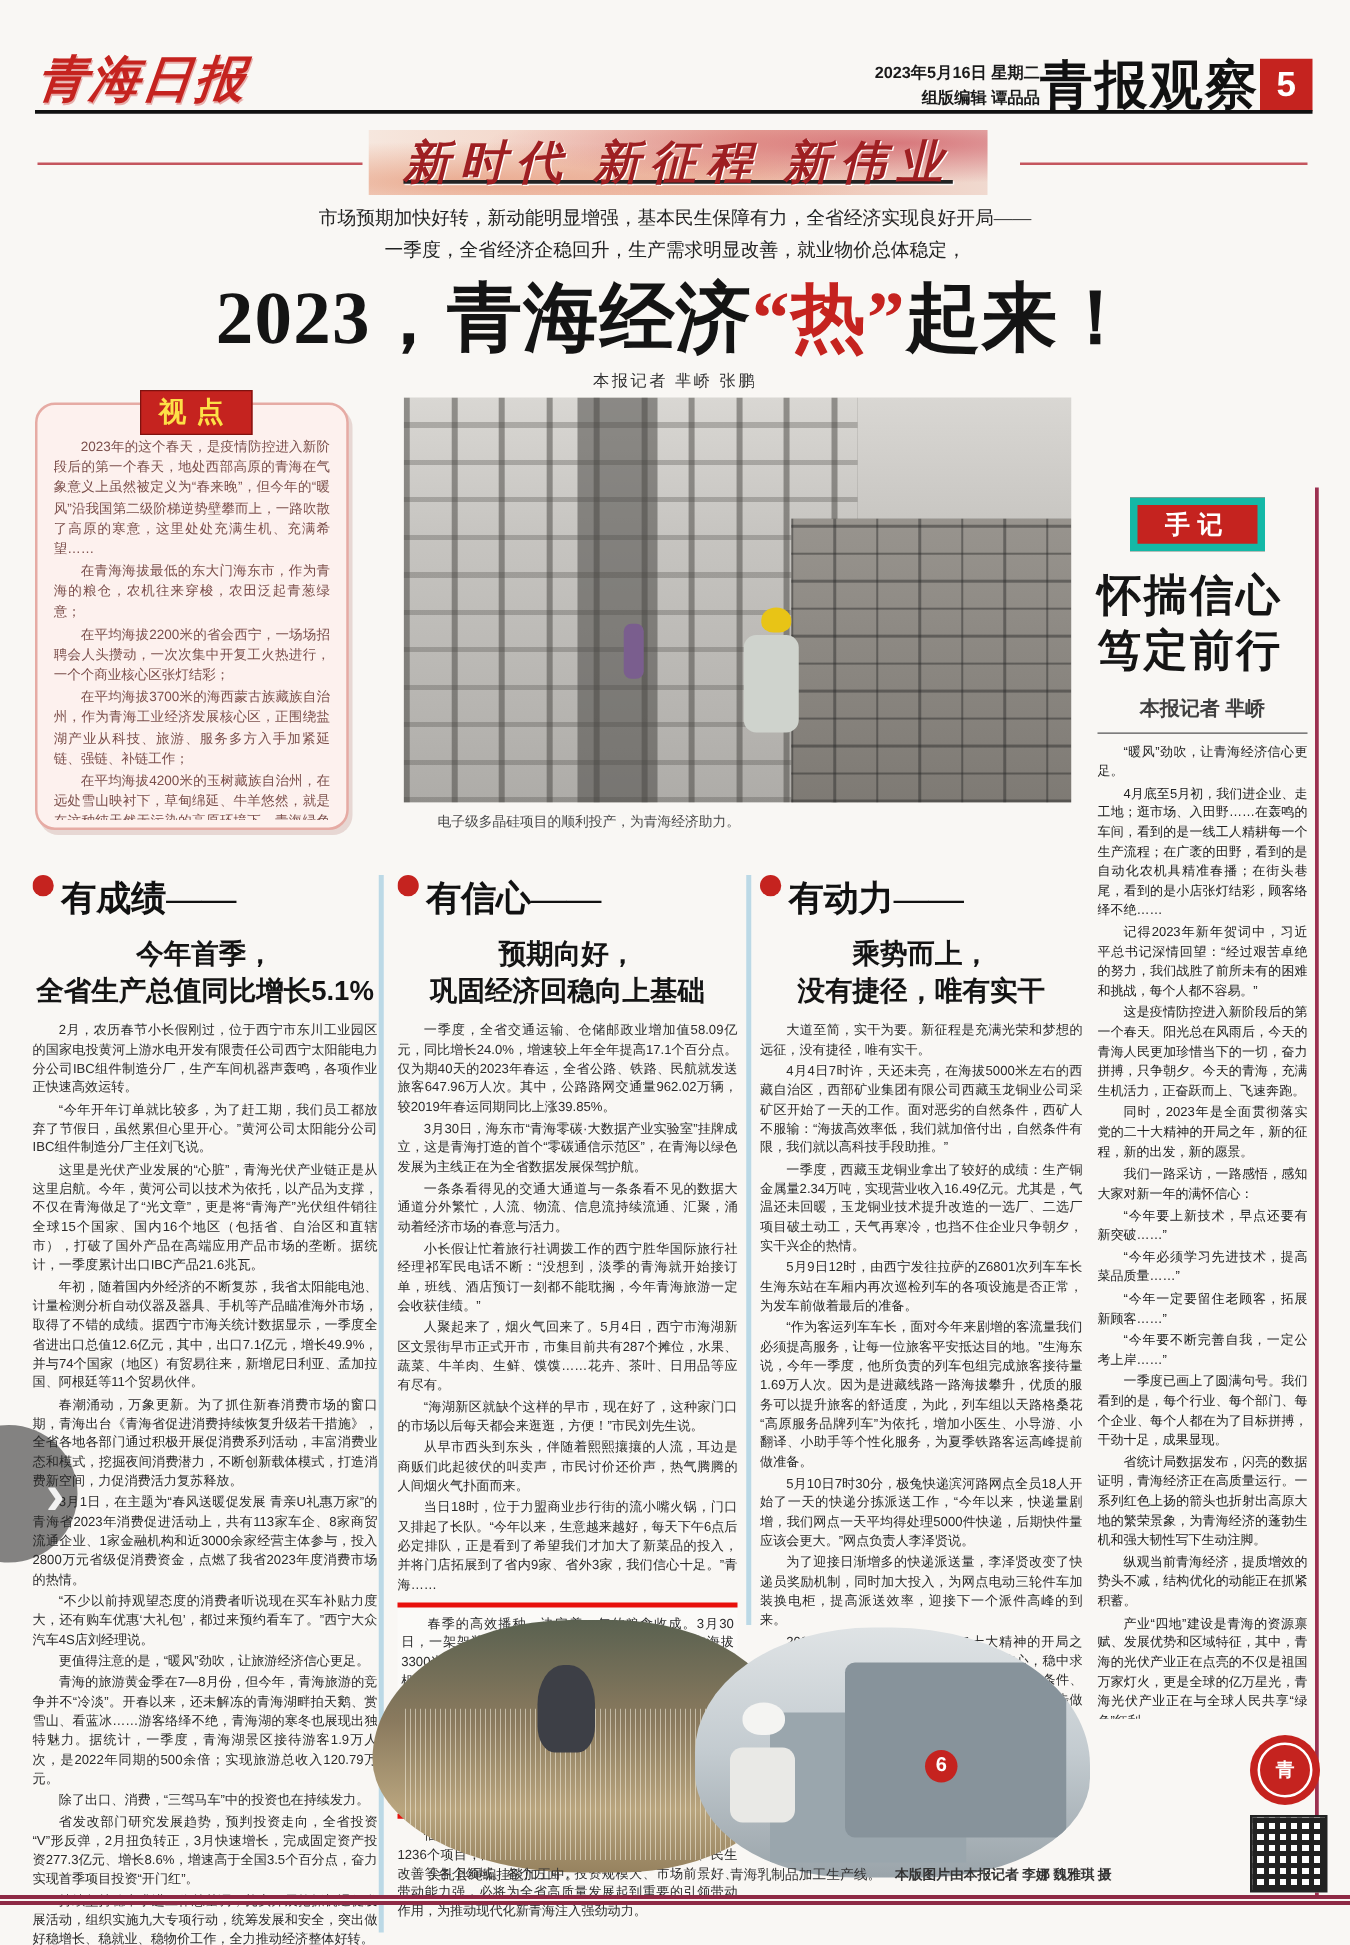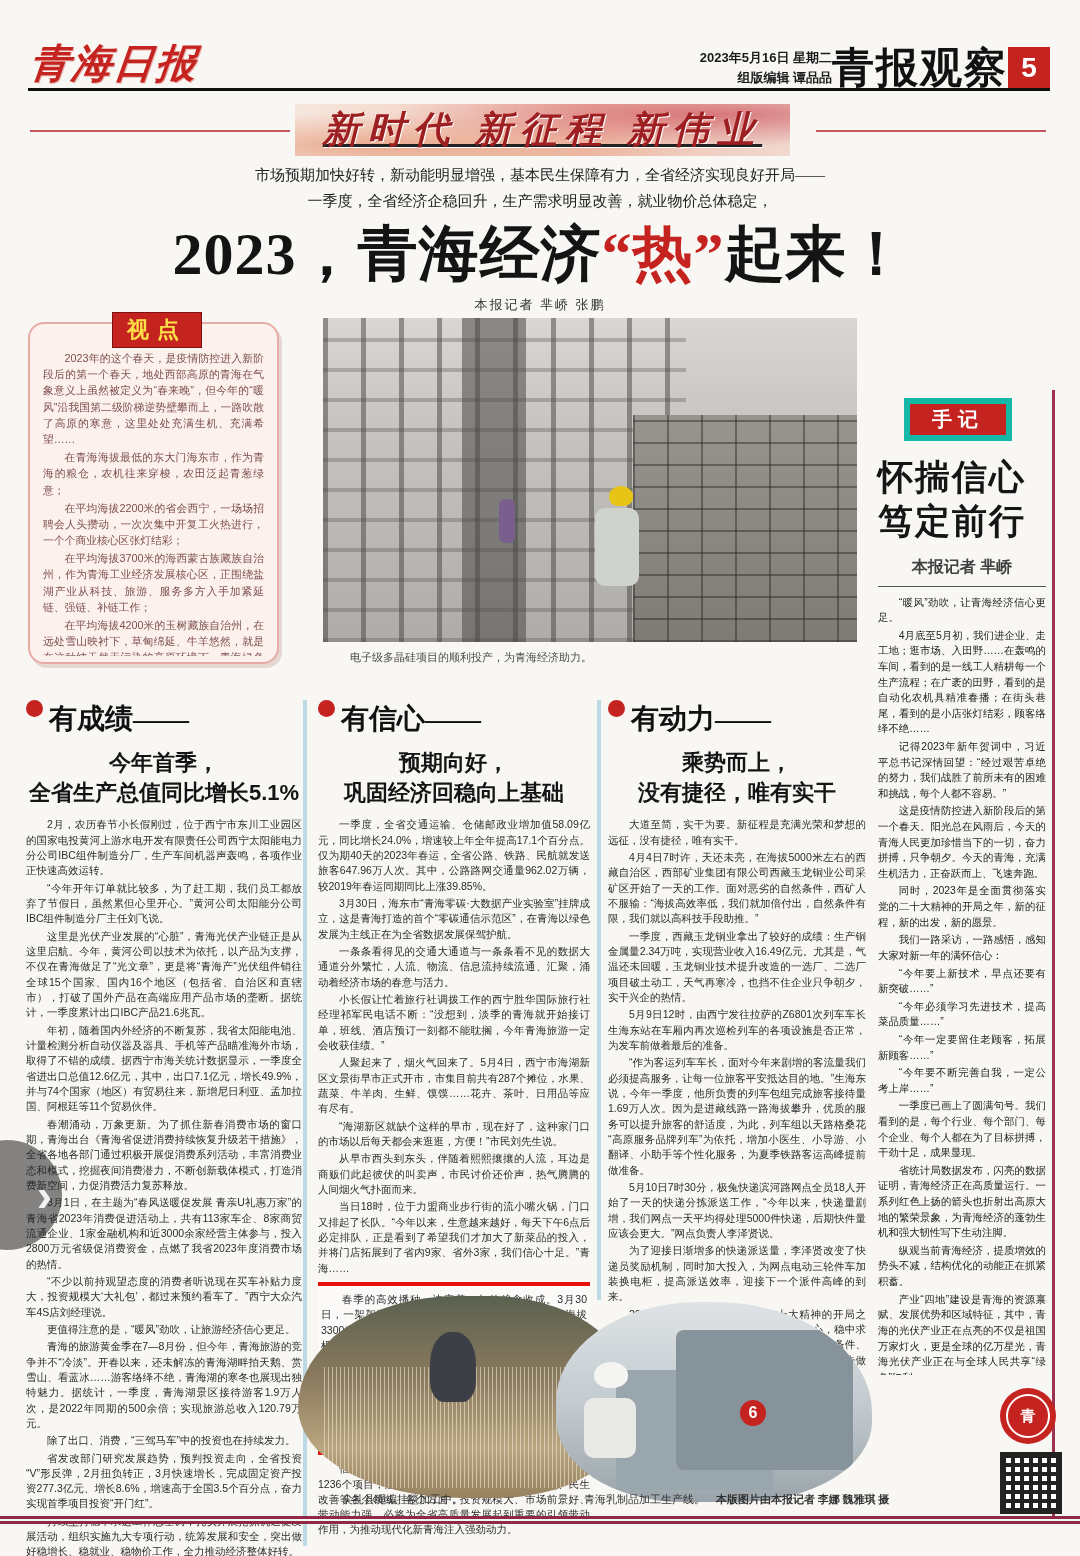--- a/index.html
+++ b/index.html
@@ -225,21 +225,21 @@
       <div>今年首季，</div>
       <div>全省生产总值同比增长5.1%</div>
     </div>
     <div class="col-body">
         <p class="para">2月，农历春节小长假刚过，位于西宁市东川工业园区的国家电投黄河上游水电开发有限责任公司西宁太阳能电力分公司IBC组件制造分厂，生产车间机器声轰鸣，各项作业正快速高效运转。</p>
         <p class="para">“今年开年订单就比较多，为了赶工期，我们员工都放弃了节假日，虽然累但心里开心。”黄河公司太阳能分公司IBC组件制造分厂主任刘飞说。</p>
         <p class="para">这里是光伏产业发展的“心脏”，青海光伏产业链正是从这里启航。今年，黄河公司以技术为依托，以产品为支撑，不仅在青海做足了“光文章”，更是将“青海产”光伏组件销往全球15个国家、国内16个地区（包括省、自治区和直辖市），打破了国外产品在高端应用产品市场的垄断。据统计，一季度累计出口IBC产品21.6兆瓦。</p>
         <p class="para">年初，随着国内外经济的不断复苏，我省太阳能电池、计量检测分析自动仪器及器具、手机等产品瞄准海外市场，取得了不错的成绩。据西宁市海关统计数据显示，一季度全省进出口总值12.6亿元，其中，出口7.1亿元，增长49.9%，并与74个国家（地区）有贸易往来，新增尼日利亚、孟加拉国、阿根廷等11个贸易伙伴。</p>
         <p class="para">春潮涌动，万象更新。为了抓住新春消费市场的窗口期，青海出台《青海省促进消费持续恢复升级若干措施》，全省各地各部门通过积极开展促消费系列活动，丰富消费业态和模式，挖掘夜间消费潜力，不断创新载体模式，打造消费新空间，力促消费活力复苏释放。</p>
         <p class="para">3月1日，在主题为“春风送暖促发展 青亲U礼惠万家”的青海省2023年消费促进活动上，共有113家车企、8家商贸流通企业、1家金融机构和近3000余家经营主体参与，投入2800万元省级促消费资金，点燃了我省2023年度消费市场的热情。</p>
-        <p class="para">“不少以前持观望态度的消费者听说现在买车补贴力度大，投资规模大‘大礼包’，都过来预约看车了。”西宁大众汽车4S店刘经理说。</p>
+        <p class="para">“不少以前持观望态度的消费者听说现在买车补贴力度大，还有购车优惠‘大礼包’，都过来预约看车了。”西宁大众汽车4S店刘经理说。</p>
         <p class="para">更值得注意的是，“暖风”劲吹，让旅游经济信心更足。</p>
         <p class="para">青海的旅游黄金季在7—8月份，但今年，青海旅游的竞争并不“冷淡”。开春以来，还未解冻的青海湖畔拍天鹅、赏雪山、看蓝冰……游客络绎不绝，青海湖的寒冬也展现出独特魅力。据统计，一季度，青海湖景区接待游客1.9万人次，是2022年同期的500余倍；实现旅游总收入120.79万元。</p>
         <p class="para">除了出口、消费，“三驾马车”中的投资也在持续发力。</p>
         <p class="para">省发改部门研究发展趋势，预判投资走向，全省投资“V”形反弹，2月扭负转正，3月快速增长，完成固定资产投资277.3亿元、增长8.6%，增速高于全国3.5个百分点，奋力实现首季项目投资“开门红”。</p>
         <p class="para">持续坚持稳中求进工作总基调，扎实开展抢抓机遇促发展活动，组织实施九大专项行动，统筹发展和安全，突出做好稳增长、稳就业、稳物价工作，全力推动经济整体好转。</p>
       </div>
   </div>
 
   <div class="ncol c2">
     <div class="col-header">

